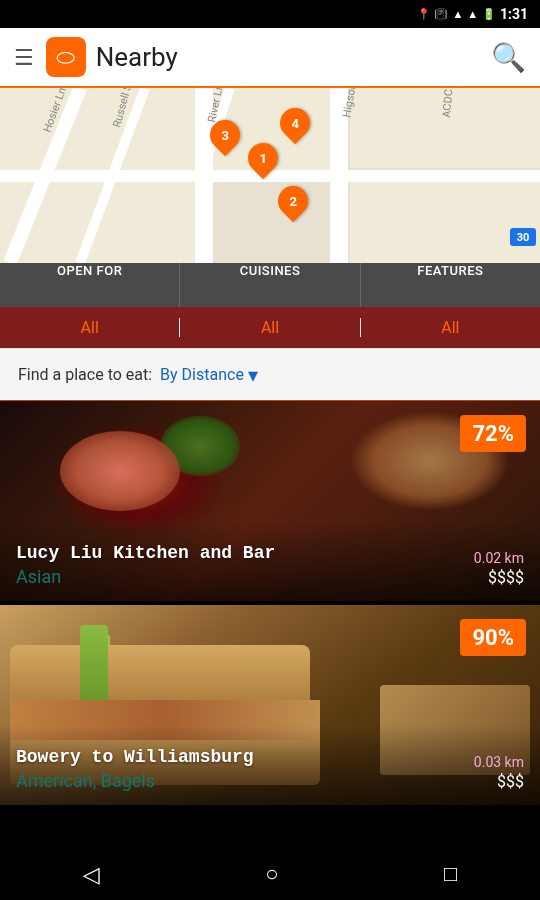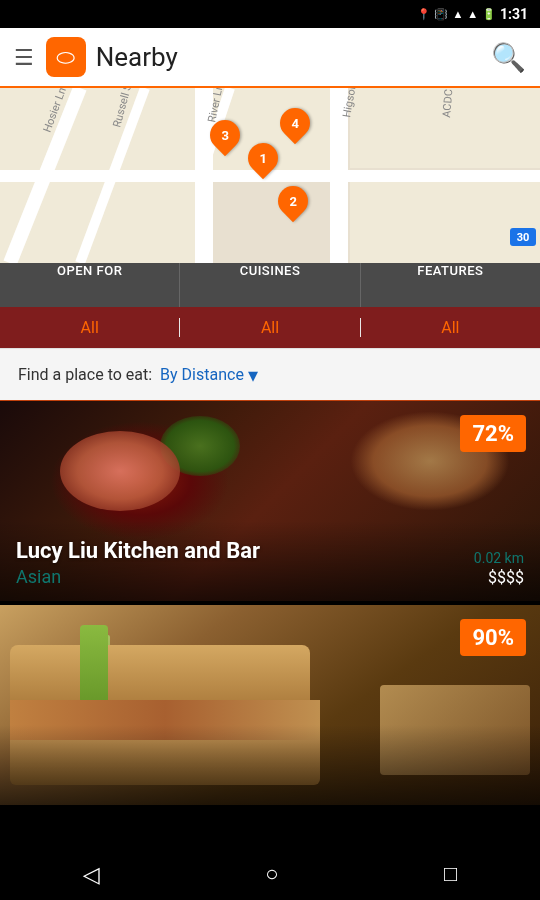--- a/index.html
+++ b/index.html
@@ -253,34 +253,35 @@
       position: absolute;
       bottom: 14px;
       left: 16px;
       right: 16px;
       display: flex;
       align-items: flex-end;
       justify-content: space-between;
     }
     .card-name {
       color: #fff;
-      font-size: 22px;
+      font-size: 18px;
       font-weight: bold;
       text-shadow: 0 1px 3px rgba(0,0,0,0.5);
+      font-family: Liberation Mono, monospace;
     }
     .card-cuisine {
       color: #0f766e;
       font-size: 18px;
       margin-top: 3px;
     }
     .card-distance {
       text-align: right;
     }
     .card-km {
-      color: #0f766e;
+      color: #f9a8d4;
       font-size: 14px;
     }
     .card-price {
       color: #fff;
       font-size: 16px;
       margin-top: 2px;
     }
 
     
     .bottom-nav {
@@ -441,20 +442,30 @@
 
     <div style="position:absolute; top:20px; left:80px; width:28px; height:110px; background:linear-gradient(180deg, #8aba40 0%, #5a8a20 100%); border-radius:4px;"></div>
 
     <div style="position:absolute; top:95px; left:10px; width:310px; height:40px; background:linear-gradient(90deg, #c08040, #a86030, #c09050);"></div>
 
     <div style="position:absolute; top:135px; left:10px; width:310px; height:45px; background:linear-gradient(180deg, #c09050 0%, #a07030 100%); border-radius:0 0 6px 6px;"></div>
 
     <div style="position:absolute; top:80px; right:10px; width:150px; height:90px; background:linear-gradient(135deg, #c8a060, #8B6030); opacity:0.8; border-radius:4px;"></div>
     <div class="card-overlay"></div>
     <div class="card-badge">90%</div>
+    <div class="card-info">
+      <div>
+        <div class="card-name">Bowery to Williamsburg</div>
+        <div class="card-cuisine">American, Bagels</div>
+      </div>
+      <div class="card-distance">
+        <div class="card-km">0.03 km</div>
+        <div class="card-price">$$$</div>
+      </div>
+    </div>
   </div>
 
 </div>
 
 <div class="bottom-nav">
   <div class="bottom-nav-btn">◁</div>
   <div class="bottom-nav-btn">○</div>
   <div class="bottom-nav-btn">□</div>
 </div>
 

